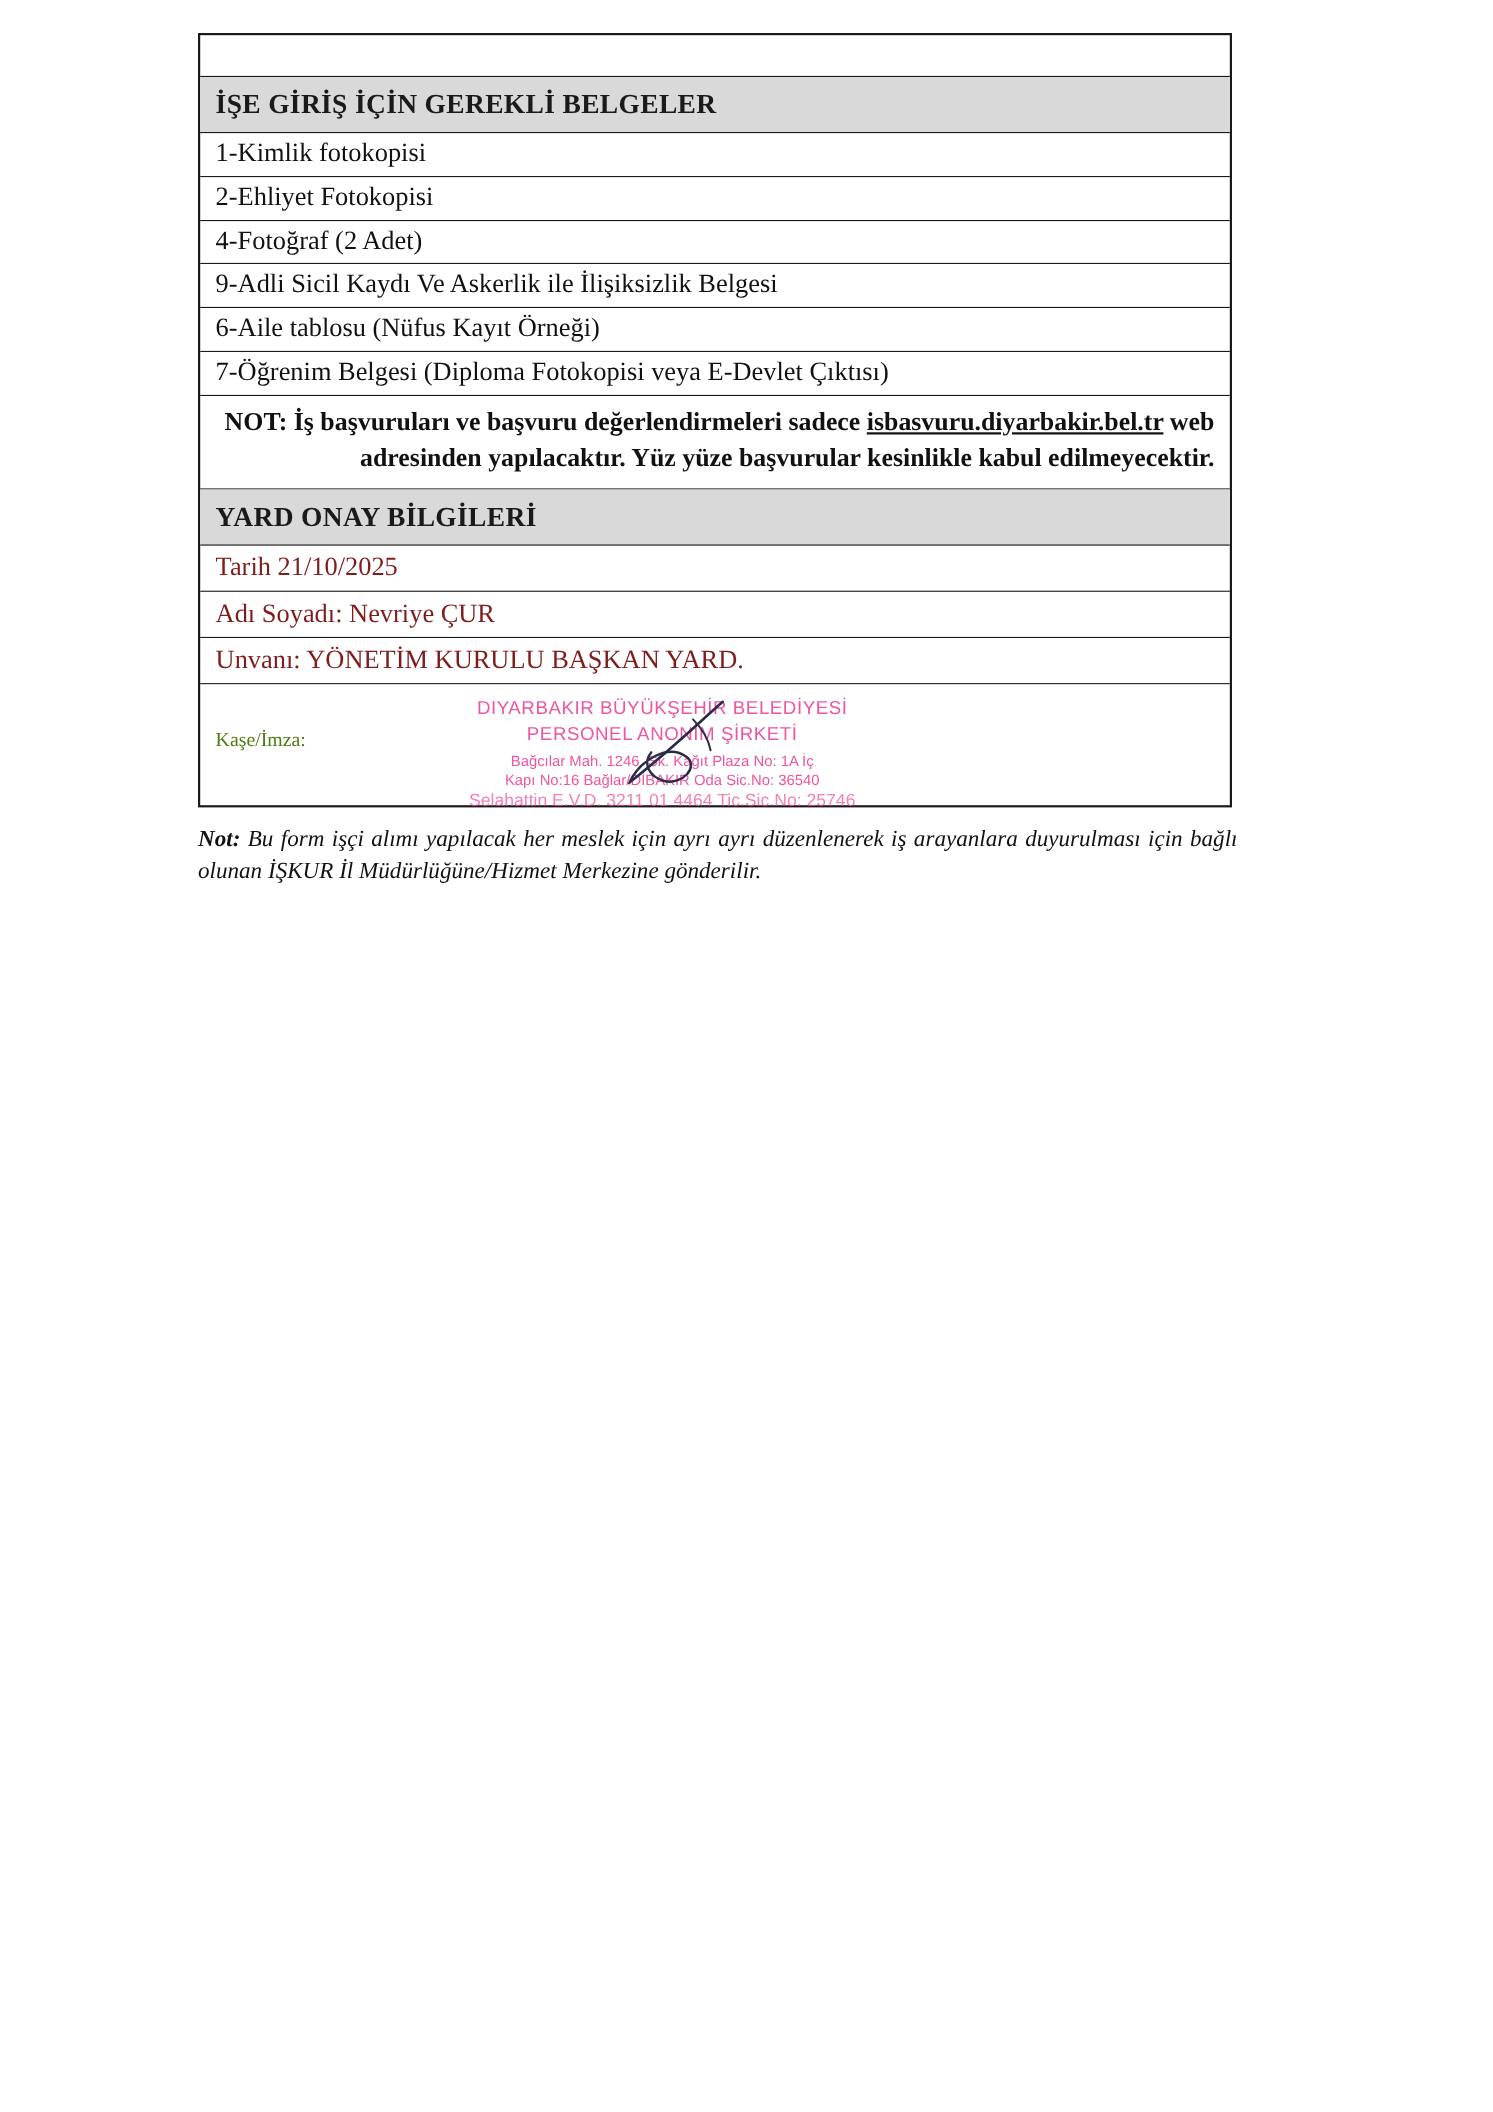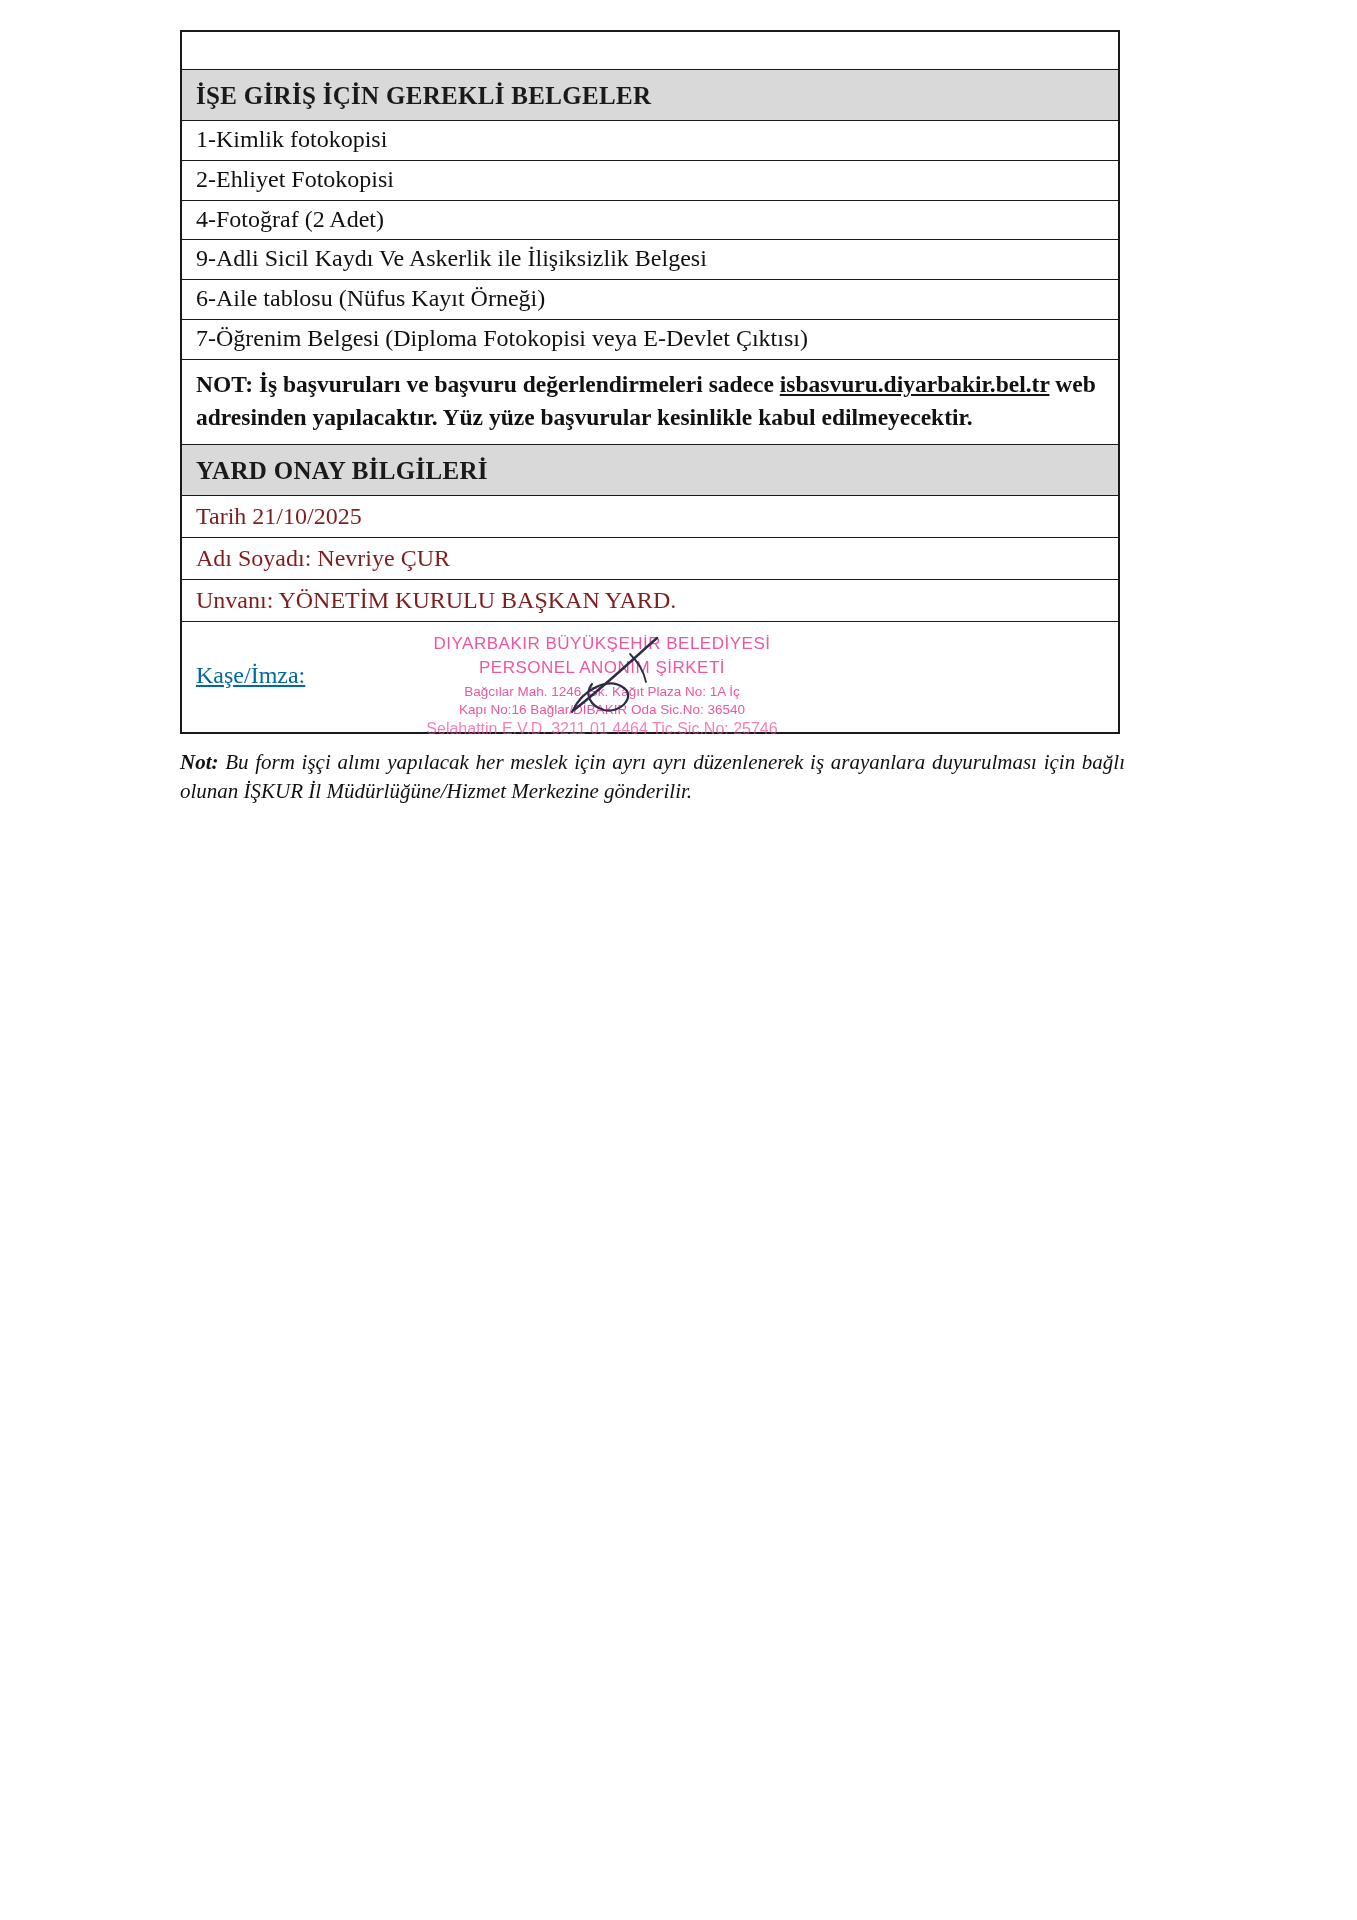--- a/index.html
+++ b/index.html
@@ -60,20 +60,21 @@
     line-height: 1.24;
     color: #111;
   }
 
   .note-row {
     padding: 8px 14px 10px 14px;
     font-size: 23.5px;
     font-weight: bold;
     line-height: 1.42;
     color: #111;
+    text-align: right;
   }
   .note-row .url {
     text-decoration: underline;
   }
 
   .kv-row {
     padding: 5px 14px 6px 14px;
     font-size: 24px;
     line-height: 1.25;
     color: #7f1d1d;
@@ -81,23 +82,22 @@
 
   .stamp-row {
     height: 110px;
     position: relative;
     padding: 0;
   }
   .stamp-label {
     position: absolute;
     left: 14px;
     top: 40px;
-    font-size: 24px;
-    color: #0369a1;
-    text-decoration: underline;
+    font-size: 18px;
+    color: #4d7c0f;
   }
 
   .stamp {
     position: absolute;
     left: 210px;
     top: 6px;
     width: 420px;
     height: 100px;
     color: #ec4899;
     text-align: center;

